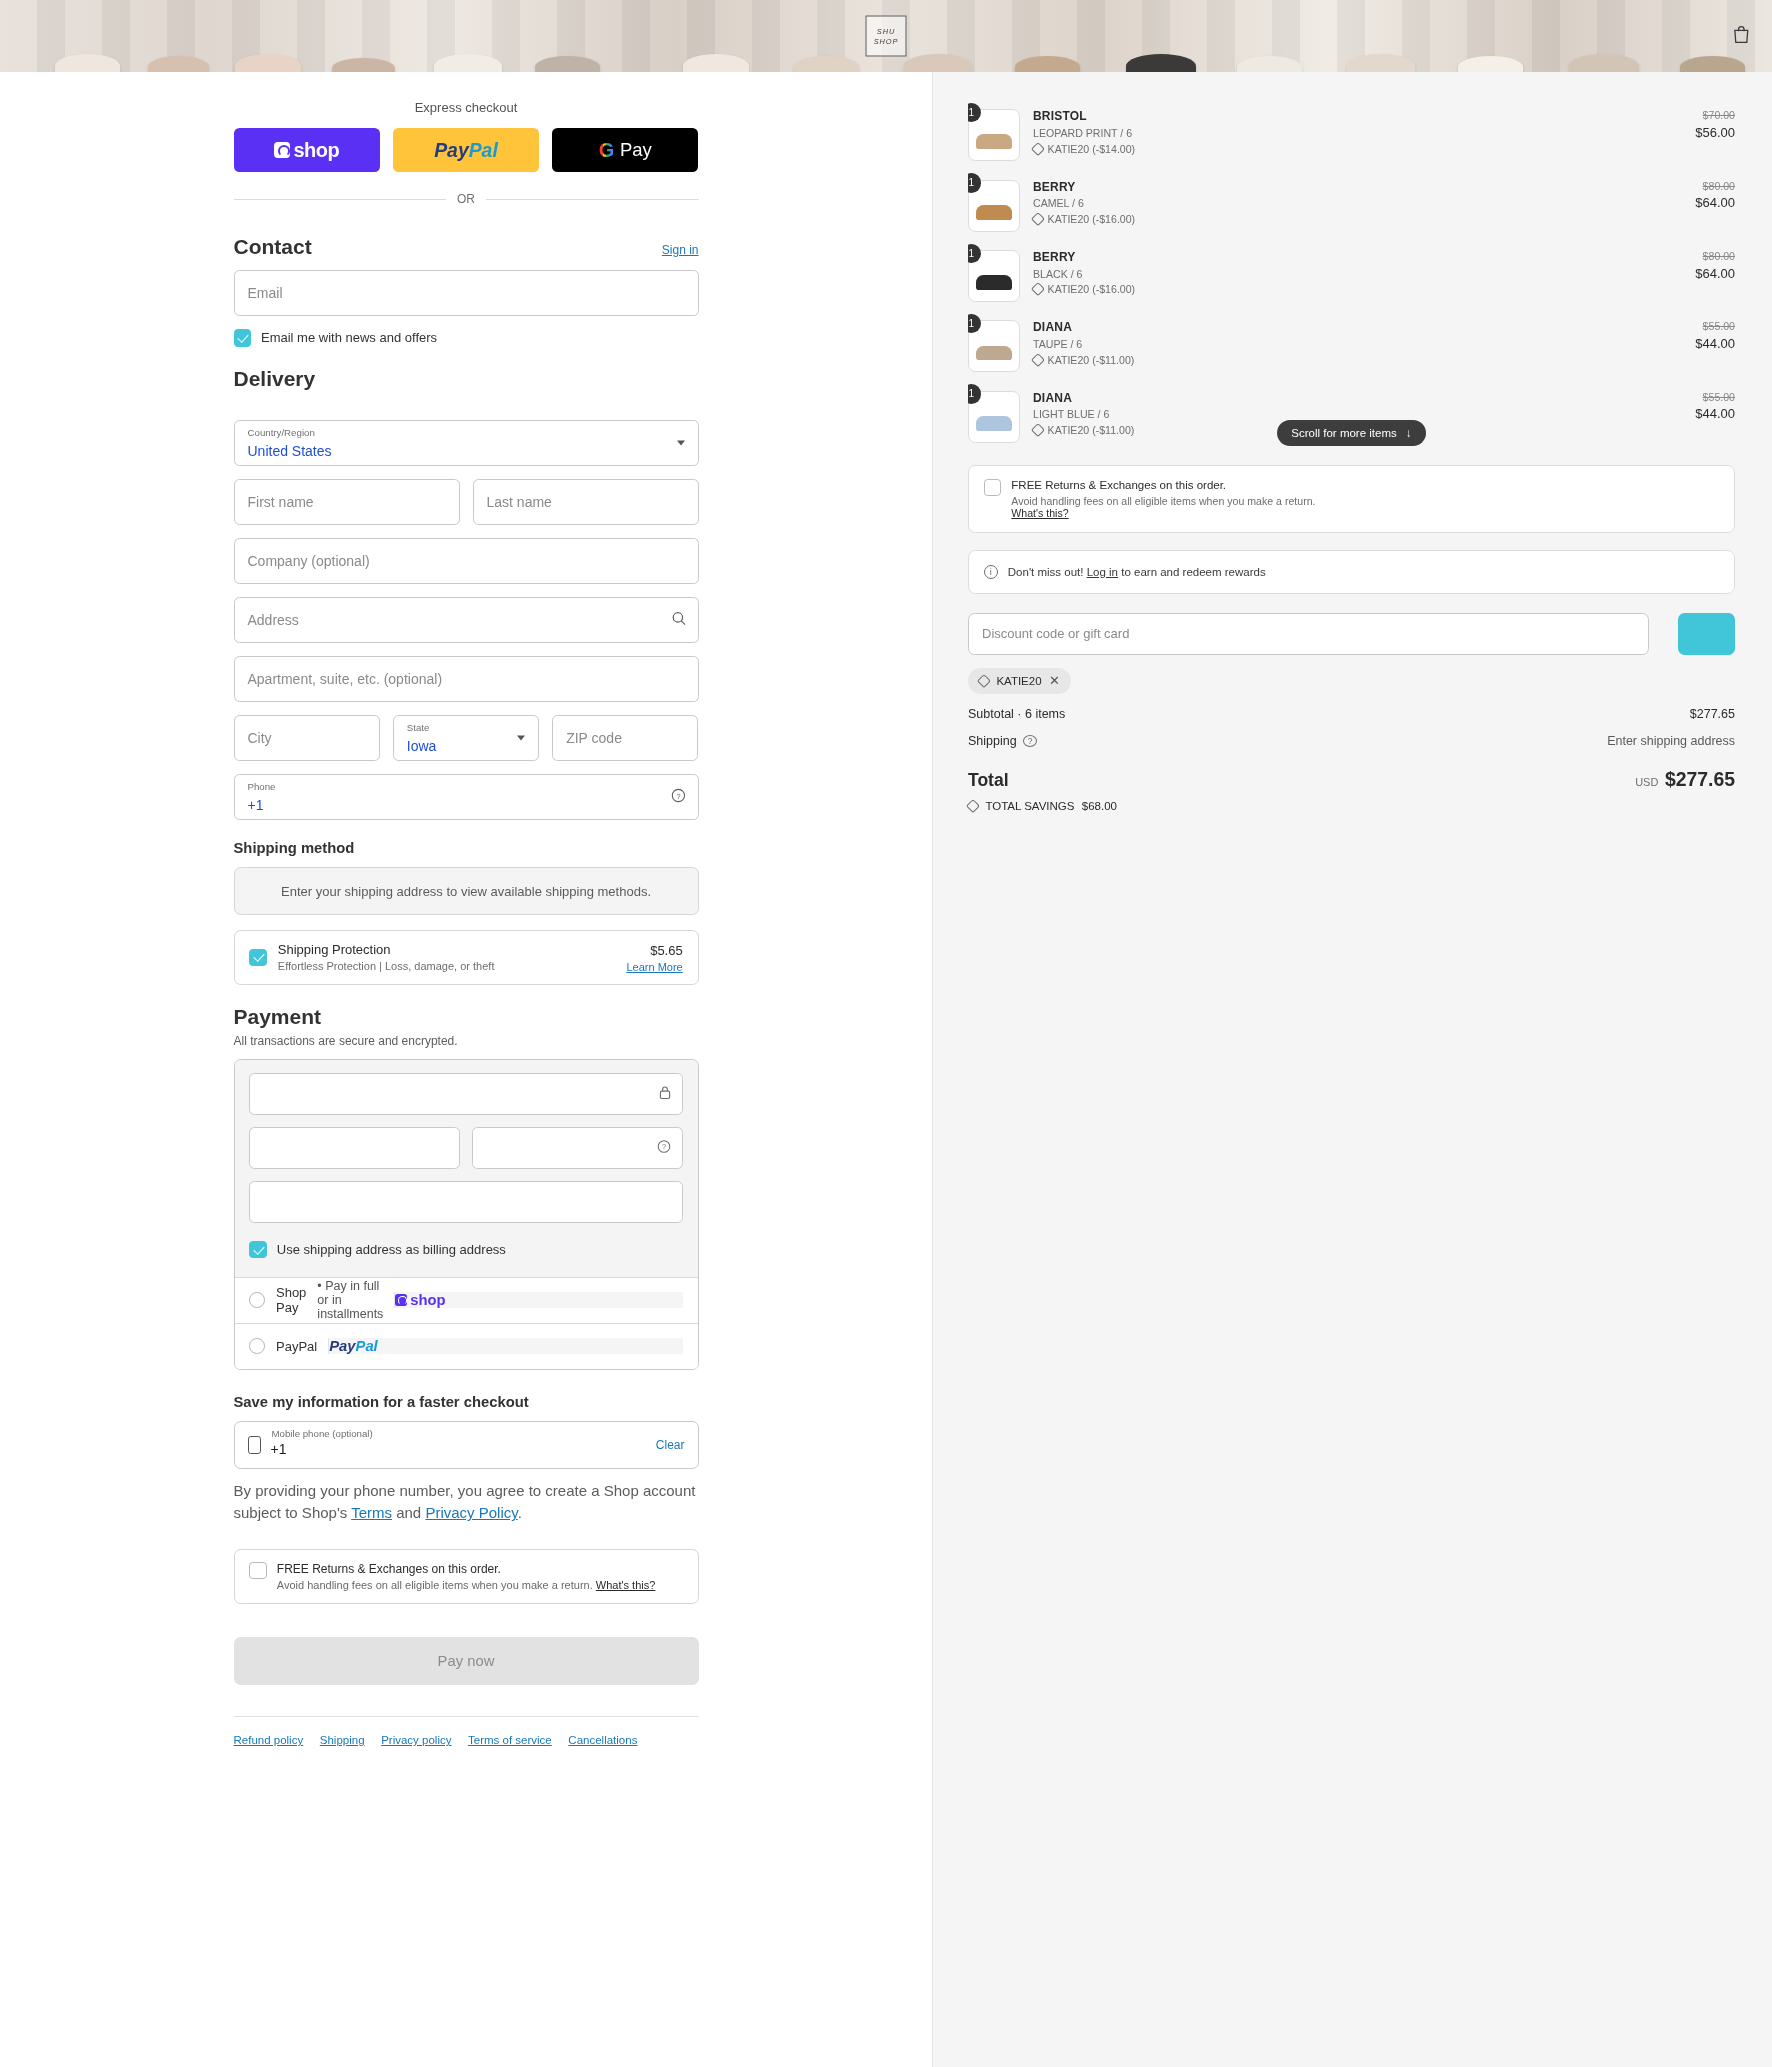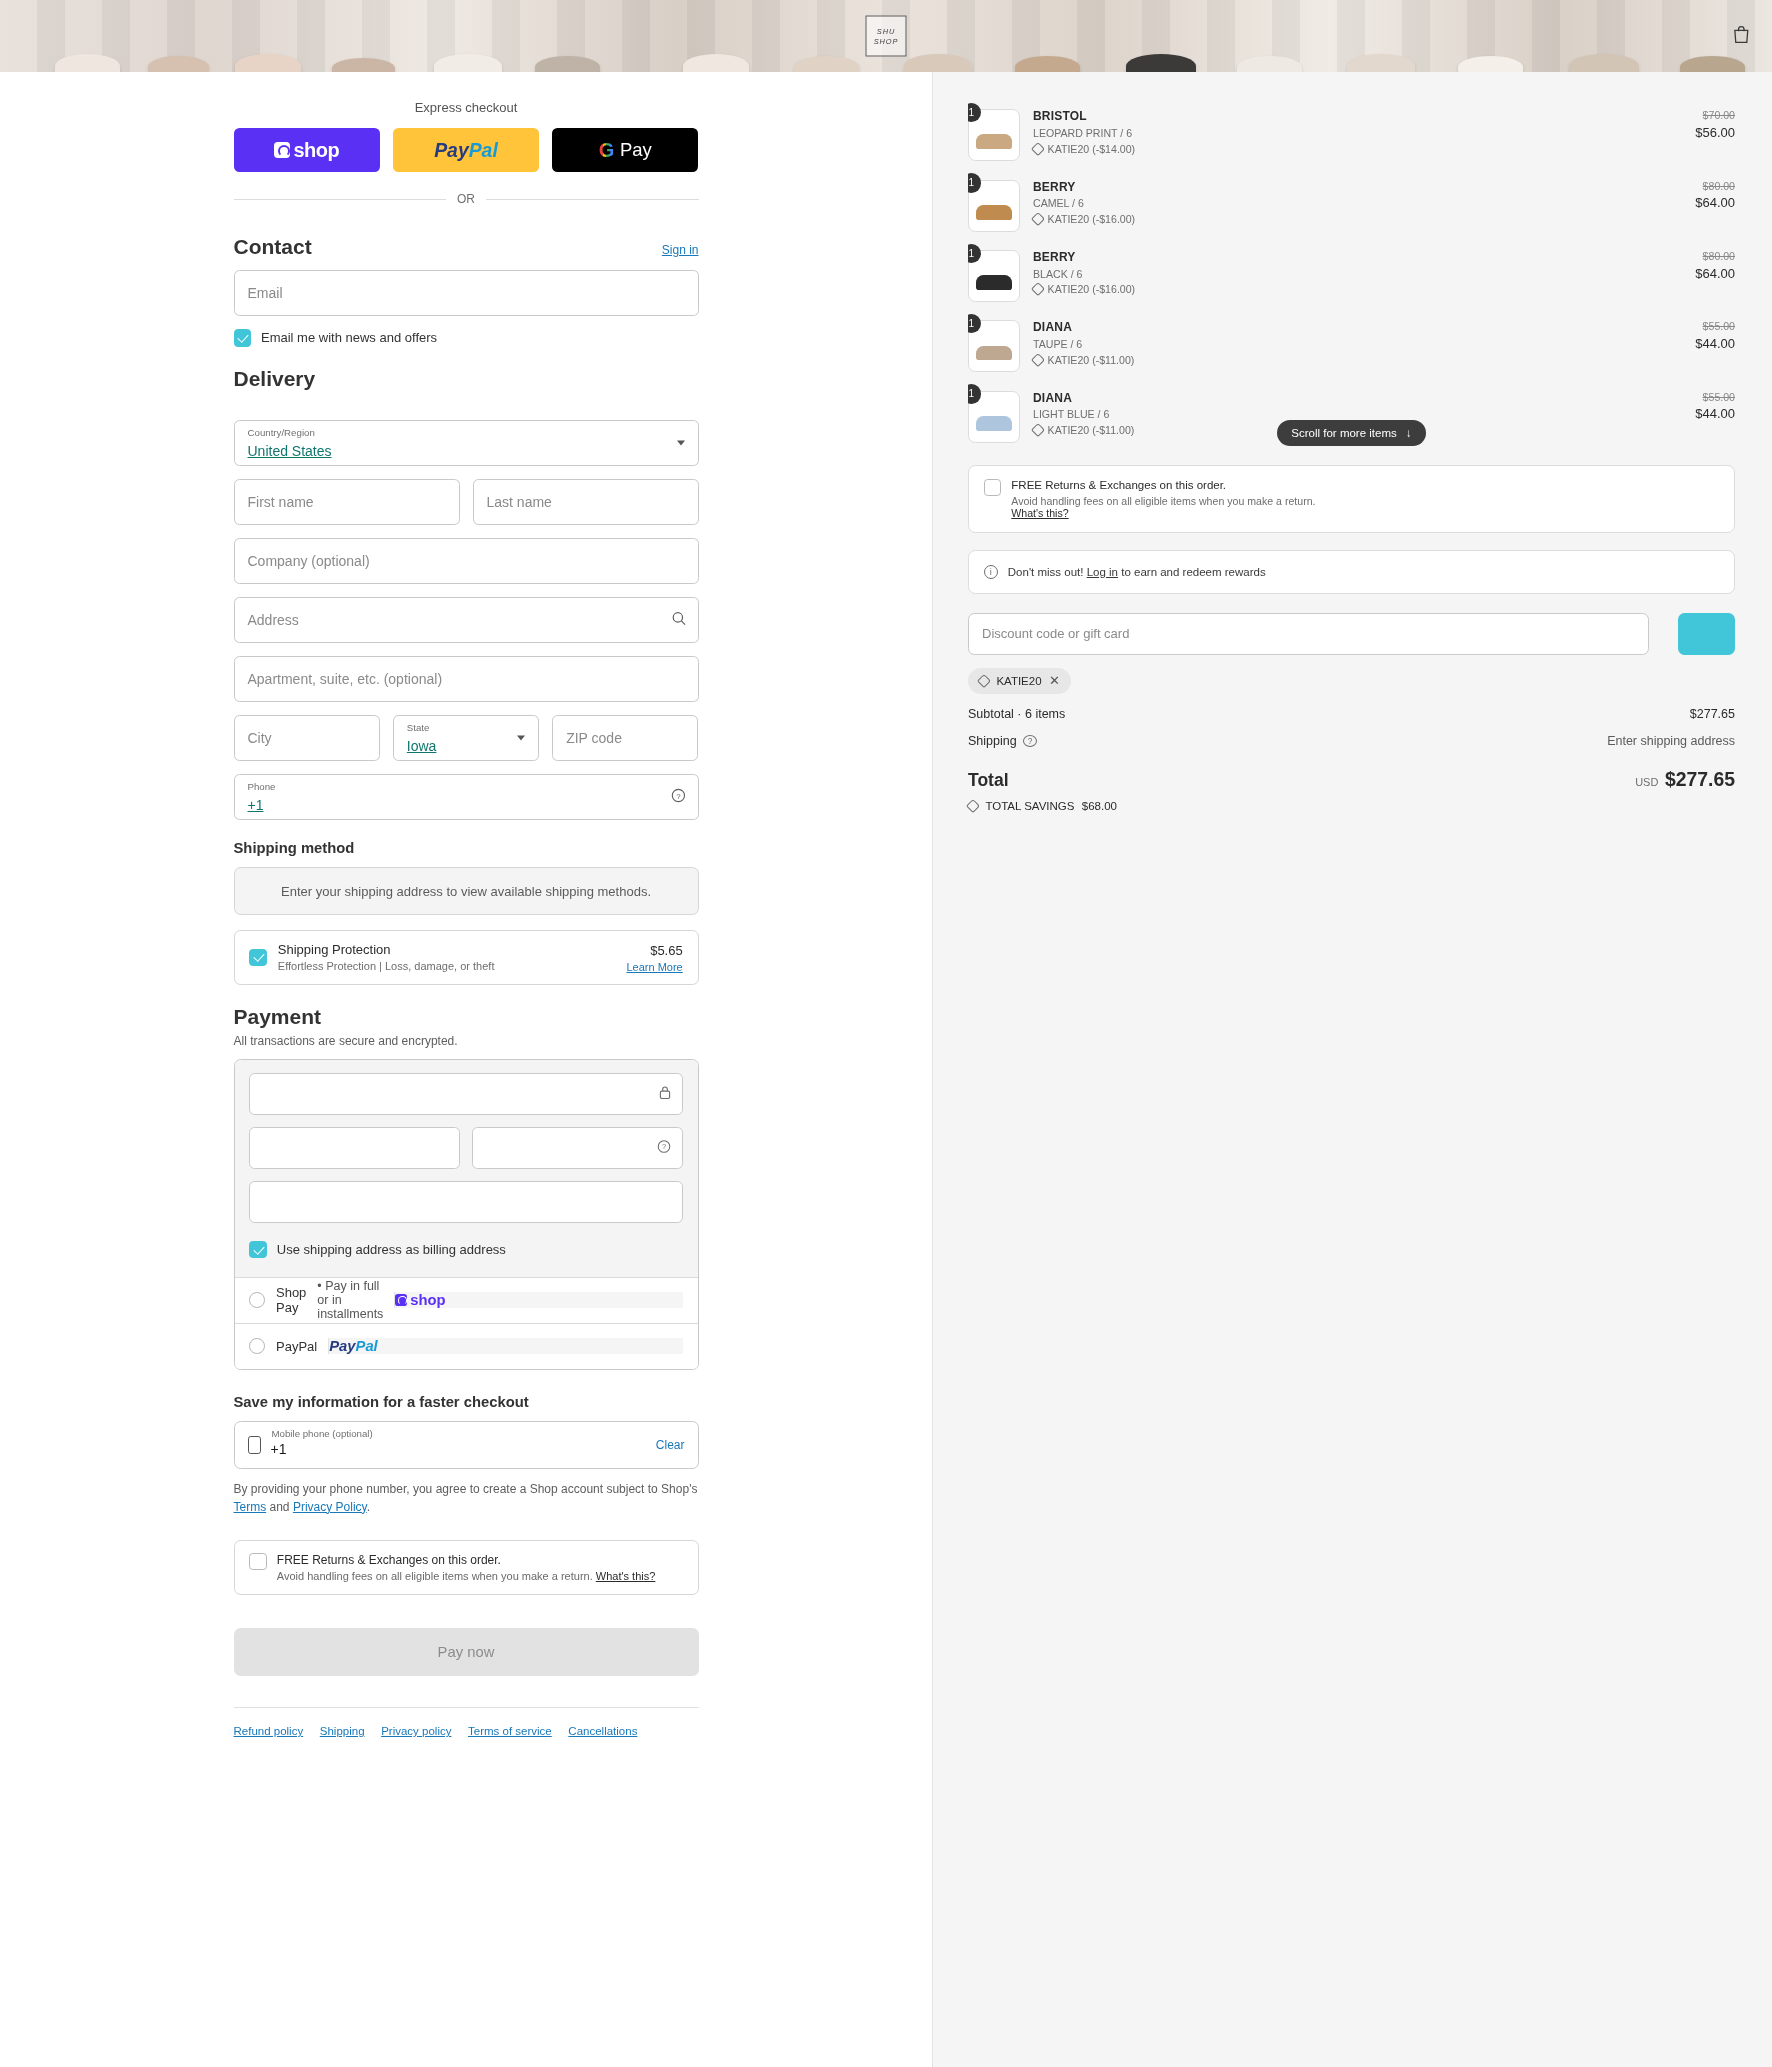--- a/index.html
+++ b/index.html
@@ -65,21 +65,21 @@
   .or-row:before,.or-row:after{content:"";flex:1;height:0.9px;background:#dcdcdc;}
 
   h2.section { font-size:21px; font-weight:bold; color:#333; margin:20px 0 11px; }
   .contact-head { display:flex; align-items:baseline; justify-content:space-between; }
   .link { color:#1878b9; text-decoration:underline; font-size:12px; cursor:pointer; }
 
   .field { position:relative; width:100%; height:46px; border:0.9px solid #c9c9c9; border-radius:5.5px; background:#fff; display:flex; align-items:center; padding:0 13px; font-size:14px; color:#707070; margin-bottom:13px;}
   .field.small { margin-bottom:0; }
   .field .ph { color:#8a8a8a; }
   .field .floatlab { position:absolute; top:5.5px; left:13px; font-size:9.7px; color:#707070;}
-  .field .fval { color:#0f766e; font-size:14px; margin-top:15px;text-decoration:underline; }
+  .field .fval { color:#1d4ed8; font-size:14px; margin-top:15px; }
   .field .righticon { position:absolute; right:12px; top:50%; transform:translateY(-50%); color:#6a6a6a;}
 
   .checkbox-row { display:flex; align-items:center; gap:10px; margin:5.5px 0 1.8px; font-size:13px; color:#333;}
   .cb { width:17.5px;height:17.5px;border-radius:3.7px;border:0.9px solid #b9b9b9;background:#fff;display:inline-block;}
   .cb.checked { background:#41c5d9; border-color:#41c5d9; position:relative;}
   .cb.checked:after{content:"";position:absolute;left:5.5px;top:1.8px;width:4.6px;height:9.2px;border:solid #fff;border-width:0 1.8px 1.8px 0;transform:rotate(43deg);}
 
   .radio-group { border:0.9px solid #c9c9c9; border-radius:6.5px; overflow:hidden; }
   .radio-row { height:48px; display:flex; align-items:center; padding:0 14.8px; gap:11px; font-size:14px; color:#333; background:#fff; cursor:pointer; position:relative;}
   .radio-row.sel { background:#eaf6fb; box-shadow: inset 0 0 0 1.8px #41c5d9; border-radius:5.5px; }
@@ -125,21 +125,21 @@
   .shoppay-logo .sb{width:12px;height:12px;border-radius:2.8px;background:#5a31f4;position:relative;}
   .shoppay-logo .sb:after{content:"";position:absolute;left:2.8px;top:1.8px;width:6.5px;height:6.5px;border-radius:50%;border:1.8px solid #fff;border-bottom-color:transparent;}
   .muted-link{color:#5c5c5c; text-decoration:underline;}
 
   .save-info { margin-top:24px; }
   .save-box { border:0.9px solid #c9c9c9; border-radius:6.5px; height:48px; display:flex; align-items:center; padding:0 13px; gap:10px; position:relative;}
   .phone-ic{width:13px;height:18.5px;border:1.4px solid #555;border-radius:2.8px;}
   .save-lab{font-size:9.7px;color:#707070;position:absolute;top:6.5px;left:37px;}
   .save-val{font-size:14px;color:#1a1a1a;margin-top:9.2px;}
   .clear{margin-left:auto;color:#1878b9;font-size:12px;text-decoration:none;cursor:pointer;}
-  .terms { font-size:12px; color:#5d5d5d; line-height:1.5; margin-top:11px;}
+  .terms { font-size:15px; color:#5d5d5d; line-height:1.5; margin-top:11px;}
   .terms a{color:#1878b9;text-decoration:underline;}
 
   .free-ret { border:0.9px solid #d6d6d6; border-radius:6.5px; margin-top:24px; padding:12px 14.8px; display:flex; gap:10px; align-items:flex-start;}
   .fr-t{font-size:12px;color:#2b2b2b;}
   .fr-s{font-size:11px;color:#6a6a6a;margin-top:3.7px;}
   .fr-s a{color:#2b2b2b;text-decoration:underline;}
 
   .paynow { margin-top:33px; height:48px; border-radius:6.5px; background:#e2e2e2; color:#8c8c8c; font-size:14.8px; display:flex;align-items:center;justify-content:center; cursor:pointer;}
   .footer { margin-top:31px; border-top:0.9px solid #e1e1e1; padding:16.6px 0 28px; display:flex; gap:16.6px; font-size:11.5px;}
   .footer a{color:#1878b9;text-decoration:underline;}

